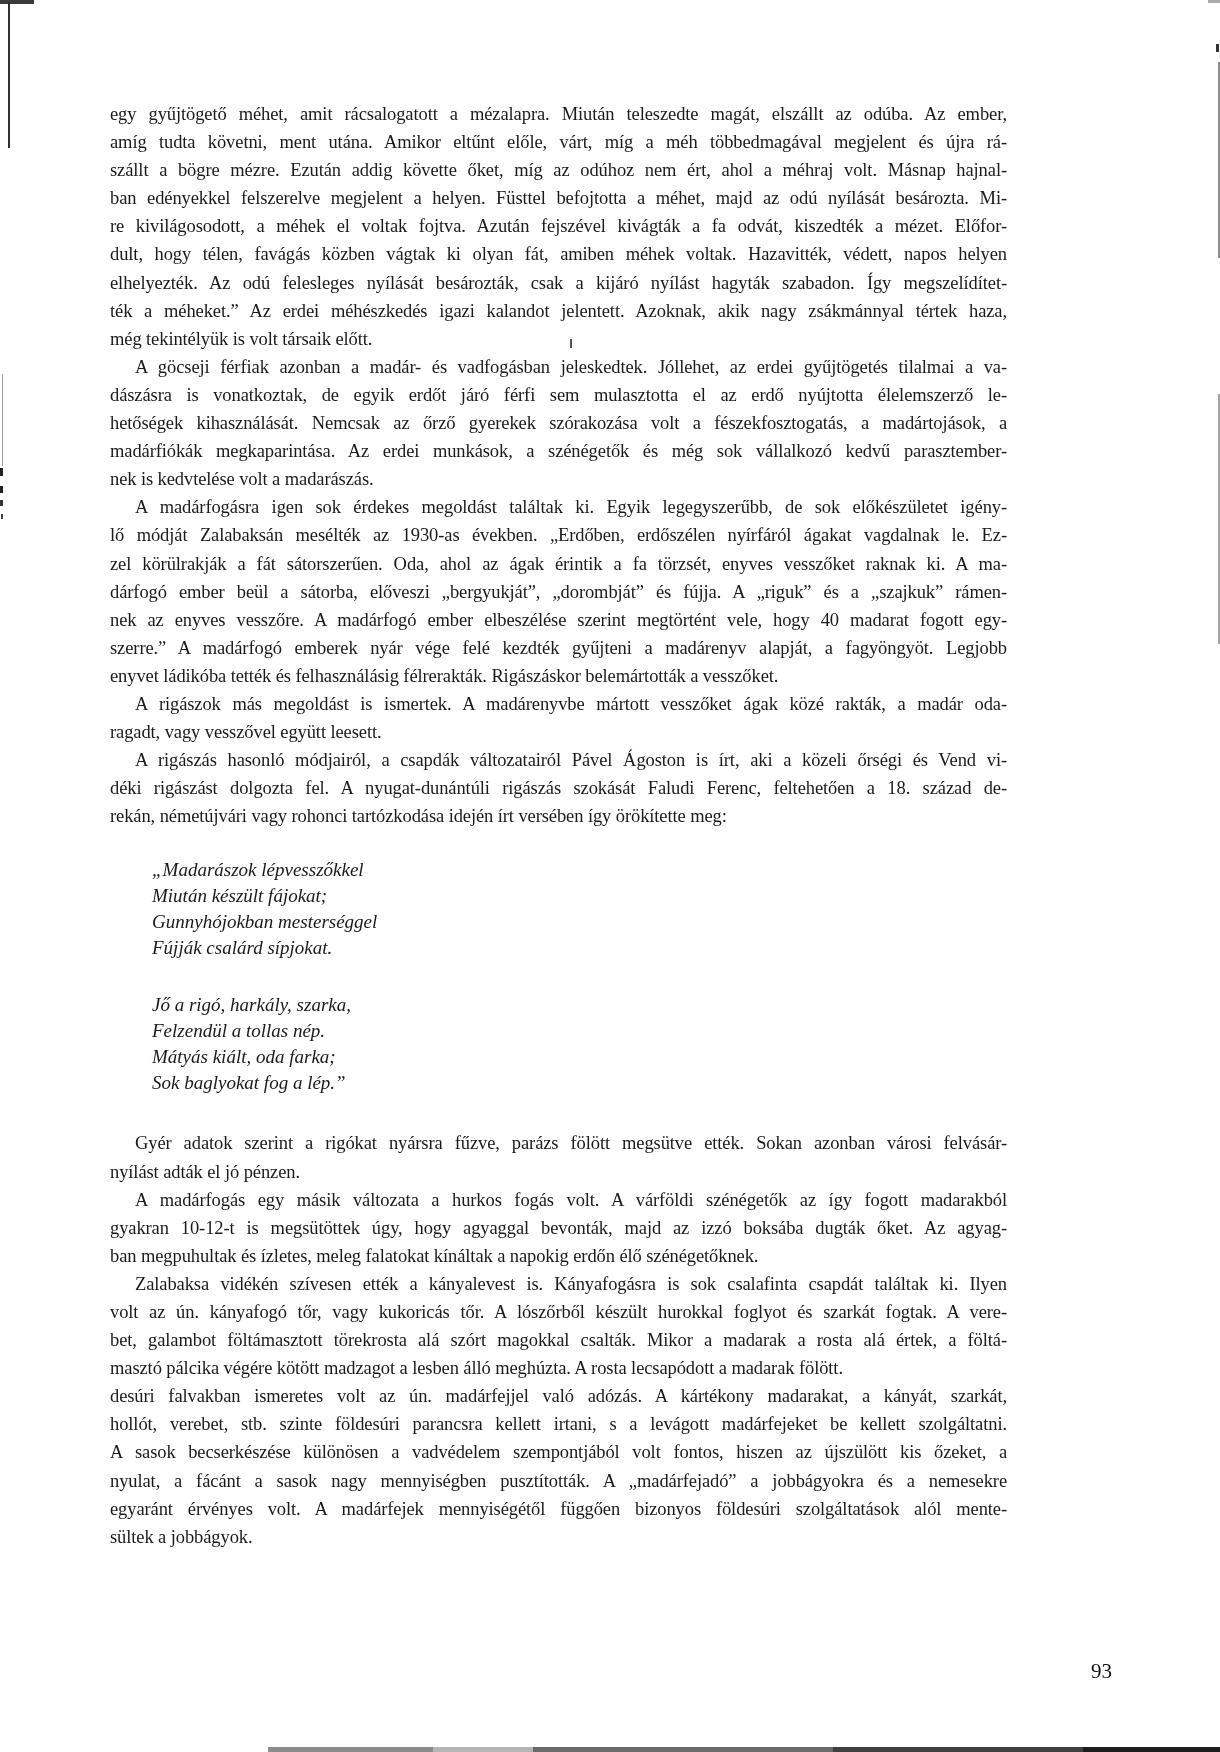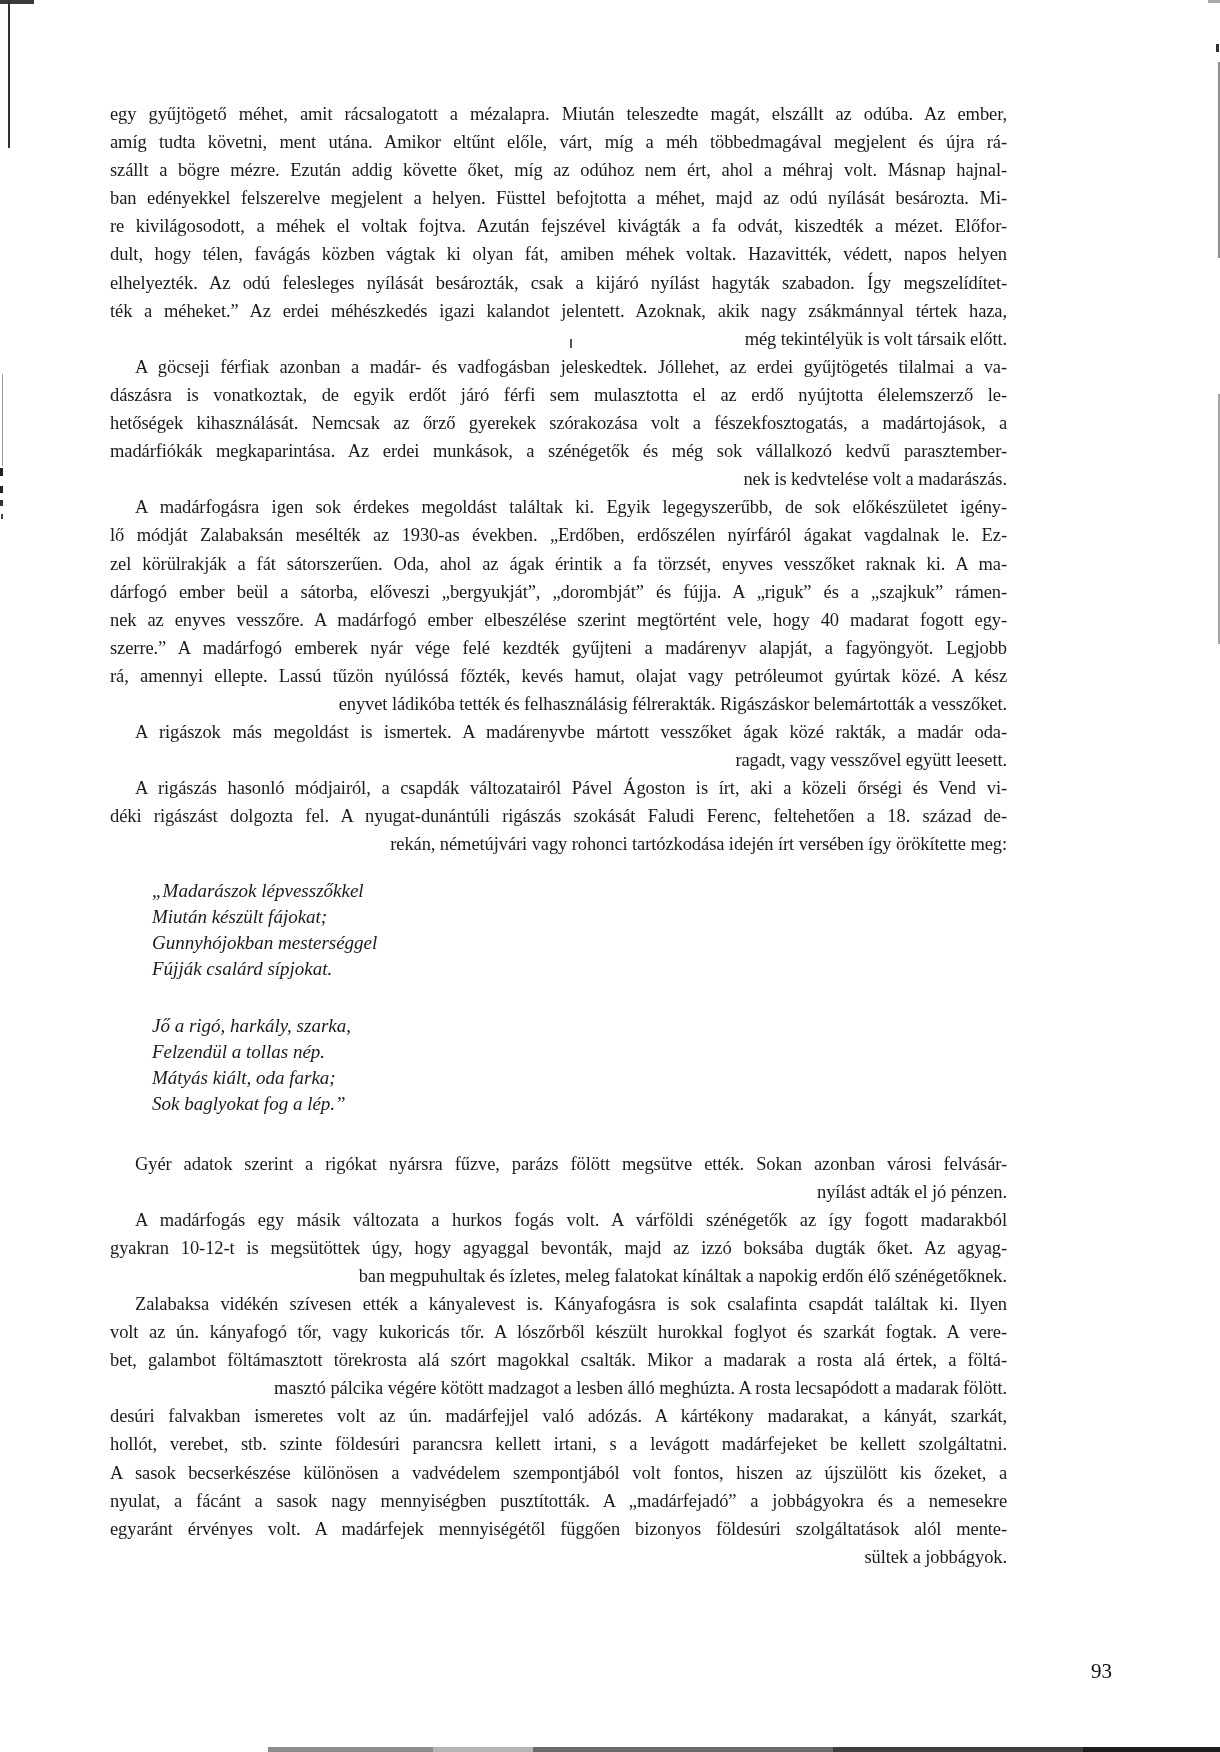--- a/index.html
+++ b/index.html
@@ -15,25 +15,25 @@
   .textcol {
     position: absolute;
     left: 110px;
     top: 100px;
     width: 897px;
     font-size: 18.5px;
     line-height: 28.1px;
     letter-spacing: -0.1px;
   }
   .para { margin: 0; }
-  .line { text-align: right; white-space: normal; }
+  .line { text-align: left; white-space: normal; }
   .line.just { text-align: justify; text-align-last: justify; -moz-text-align-last: justify; }
   .line.ind { text-indent: 25px; }
   .poem {
-    margin-top: 19px;
+    margin-top: 27px;
     margin-left: 42px;
     font-style: italic;
     font-size: 19px;
     line-height: 26px;
     letter-spacing: 0;
   }
   .stanza { margin: 0 0 31px 0; }
   .stanza:last-child { margin-bottom: 0; }
   .block2 { margin-top: 33px; }
   .pagenum {
@@ -70,21 +70,20 @@
           <div class="line just">madárfiókák megkaparintása. Az erdei munkások, a szénégetők és még sok vállalkozó kedvű parasztember-</div>
           <div class="line">nek is kedvtelése volt a madarászás.</div>
         </div>
         <div class="para">
           <div class="line just ind">A madárfogásra igen sok érdekes megoldást találtak ki. Egyik legegyszerűbb, de sok előkészületet igény-</div>
           <div class="line just">lő módját Zalabaksán mesélték az 1930-as években. „Erdőben, erdőszélen nyírfáról ágakat vagdalnak le. Ez-</div>
           <div class="line just">zel körülrakják a fát sátorszerűen. Oda, ahol az ágak érintik a fa törzsét, enyves vesszőket raknak ki. A ma-</div>
           <div class="line just">dárfogó ember beül a sátorba, előveszi „bergyukját”, „dorombját” és fújja. A „riguk” és a „szajkuk” rámen-</div>
           <div class="line just">nek az enyves vesszőre. A madárfogó ember elbeszélése szerint megtörtént vele, hogy 40 madarat fogott egy-</div>
           <div class="line just">szerre.” A madárfogó emberek nyár vége felé kezdték gyűjteni a madárenyv alapját, a fagyöngyöt. Legjobb</div>
-          <div class="line just">rá, amennyi ellepte. Lassú tűzön nyúlóssá főzték, kevés hamut, olajat vagy petróleumot gyúrtak közé. A kész</div>
           <div class="line">enyvet ládikóba tették és felhasználásig félrerakták. Rigászáskor belemártották a vesszőket.</div>
         </div>
         <div class="para">
           <div class="line just ind">A rigászok más megoldást is ismertek. A madárenyvbe mártott vesszőket ágak közé rakták, a madár oda-</div>
           <div class="line">ragadt, vagy vesszővel együtt leesett.</div>
         </div>
         <div class="para">
           <div class="line just ind">A rigászás hasonló módjairól, a csapdák változatairól Pável Ágoston is írt, aki a közeli őrségi és Vend vi-</div>
           <div class="line just">déki rigászást dolgozta fel. A nyugat-dunántúli rigászás szokását Faludi Ferenc, feltehetően a 18. század de-</div>
           <div class="line">rekán, németújvári vagy rohonci tartózkodása idején írt versében így örökítette meg:</div>

